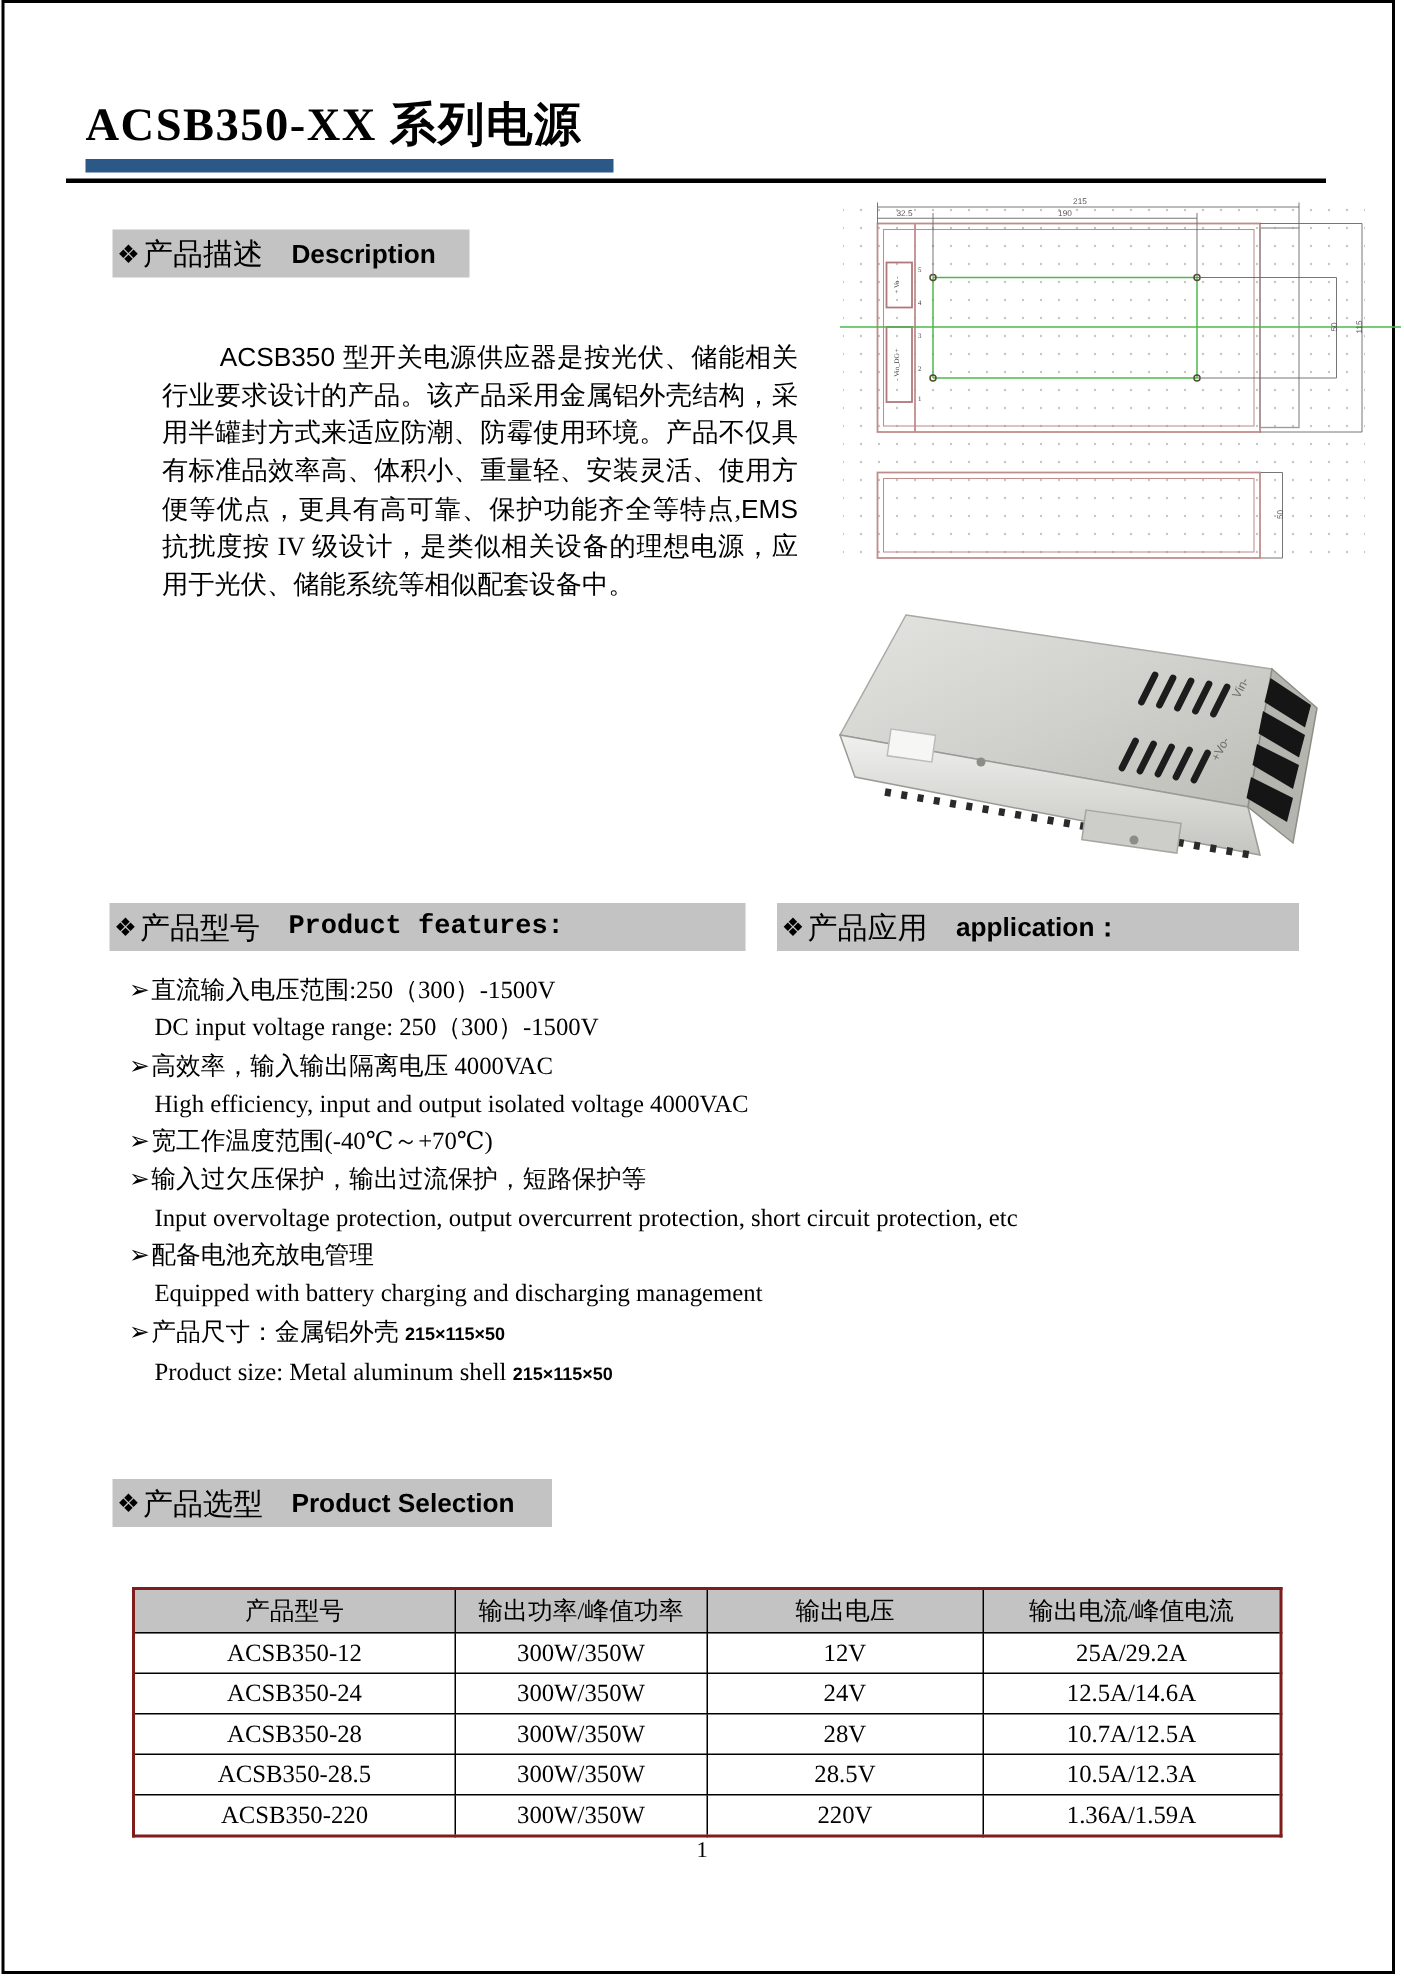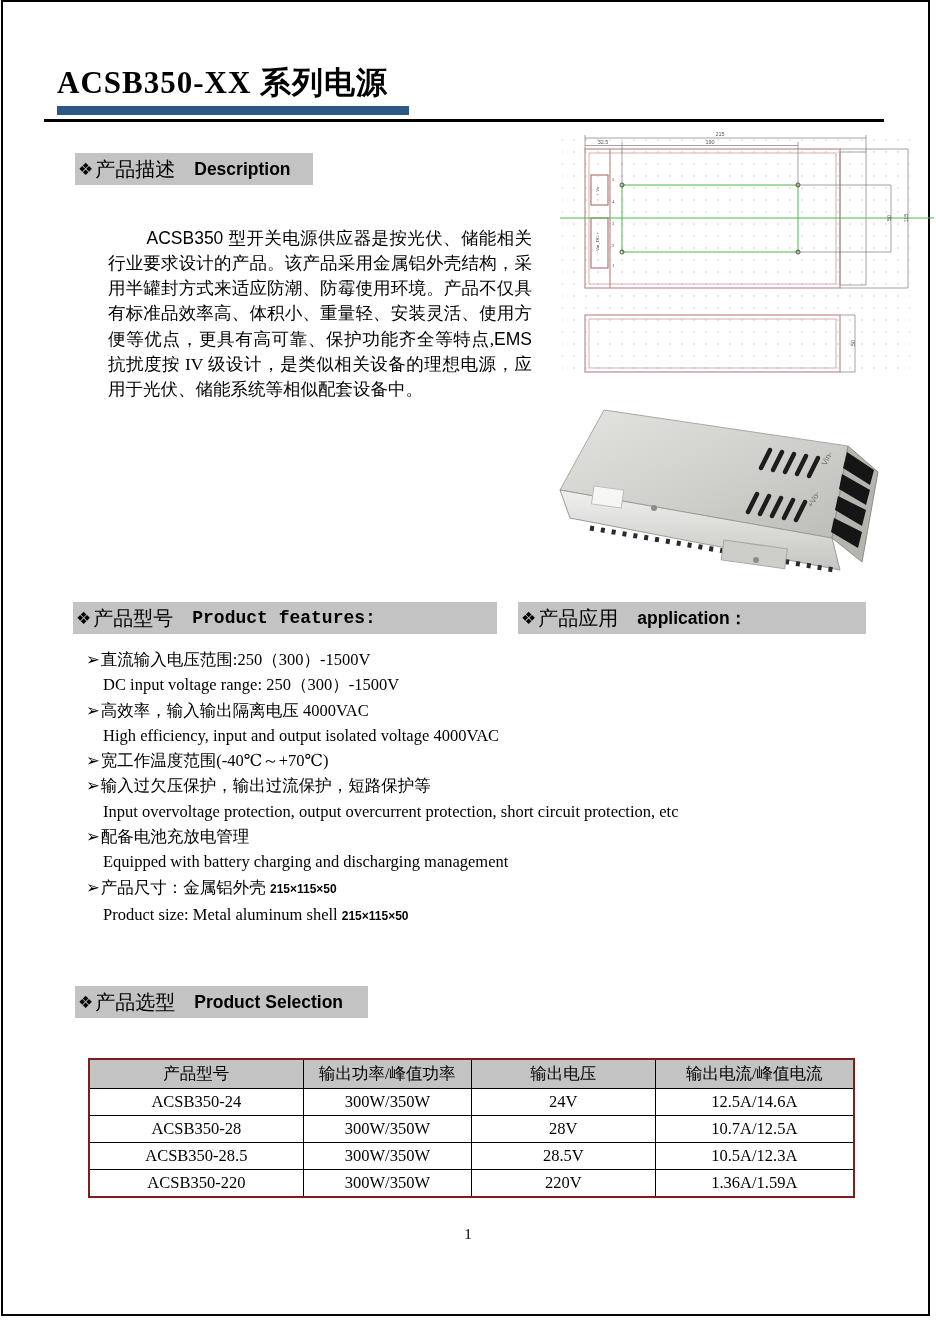--- a/index.html
+++ b/index.html
@@ -230,20 +230,26 @@
     <thead>
         <tr>
           <th>产品型号</th>
           <th>输出功率/峰值功率</th>
           <th>输出电压</th>
           <th>输出电流/峰值电流</th>
         </tr>
       </thead>
     <tbody>
         <tr>
+          <td>ACSB350-12</td>
+          <td>300W/350W</td>
+          <td>12V</td>
+          <td>25A/29.2A</td>
+        </tr>
+        <tr>
           <td>ACSB350-24</td>
           <td>300W/350W</td>
           <td>24V</td>
           <td>12.5A/14.6A</td>
         </tr>
         <tr>
           <td>ACSB350-28</td>
           <td>300W/350W</td>
           <td>28V</td>
           <td>10.7A/12.5A</td>

